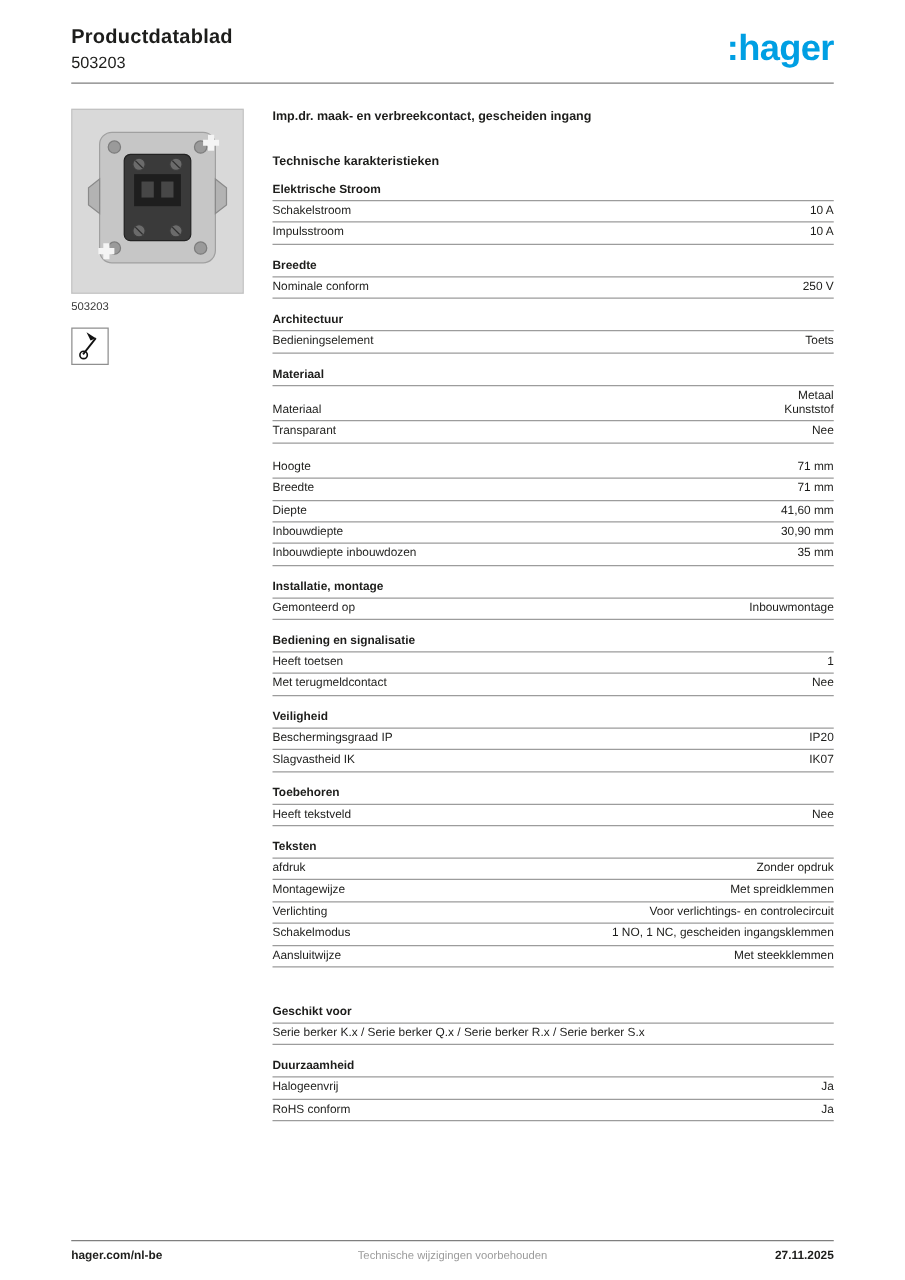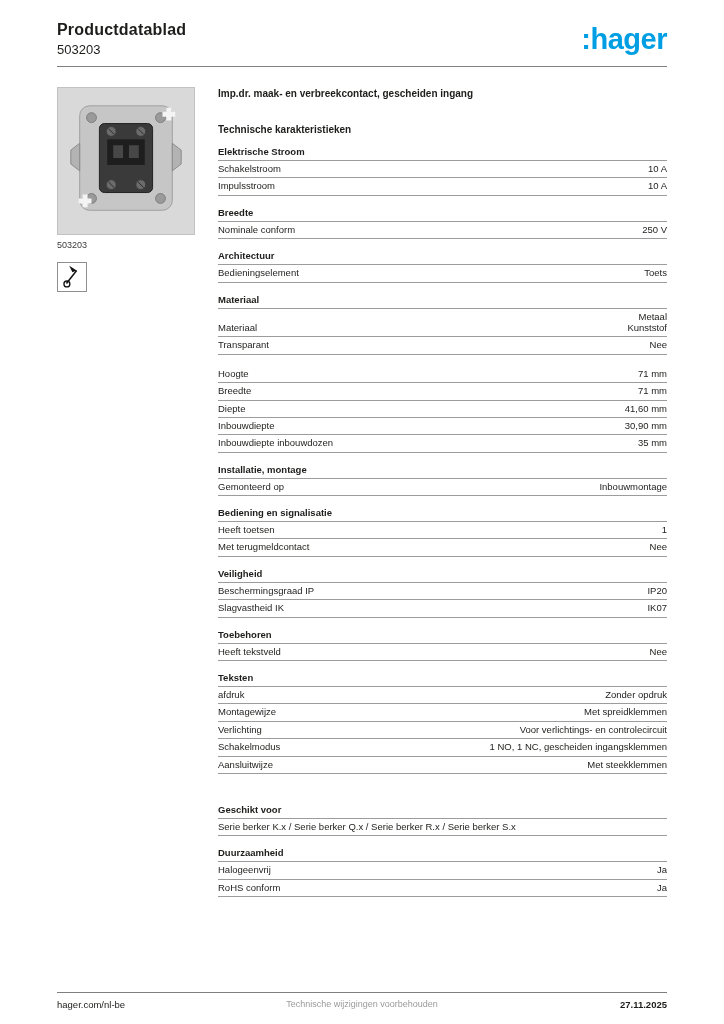--- a/index.html
+++ b/index.html
@@ -32,21 +32,21 @@
   .section-heading { font-size:9.5px; font-weight:bold; padding-bottom:3px; border-bottom:1px solid #9c9c9c; }
   .spec-row { display:flex; justify-content:space-between; align-items:flex-end;
               font-size:9.5px; line-height:1.2; padding:2px 0 3px; border-bottom:1px solid #9c9c9c; }
   .spec-label { padding-right:12px; }
   .spec-value { text-align:right; white-space:pre-line; flex-shrink:0; }
 
   
   .footer { position:absolute; left:57px; right:57px; bottom:14px; }
   .footer-rule { border-top:1px solid #7f7f7f; }
   .footer-row { position:relative; margin-top:6px; display:flex; justify-content:space-between; font-size:9.5px; }
-  .footer-left { font-weight:normal; cursor:pointer; }
+  .footer-left { font-weight:bold; cursor:pointer; }
   .footer-center { position:absolute; left:50%; transform:translateX(-50%); color:#9b9b9b; font-size:9px; font-weight:normal; }
   .footer-right { font-weight:bold; }
 </style>
 </head>
 <body>
 
 <div class="page">
 
   <div class="header">
     <div>

